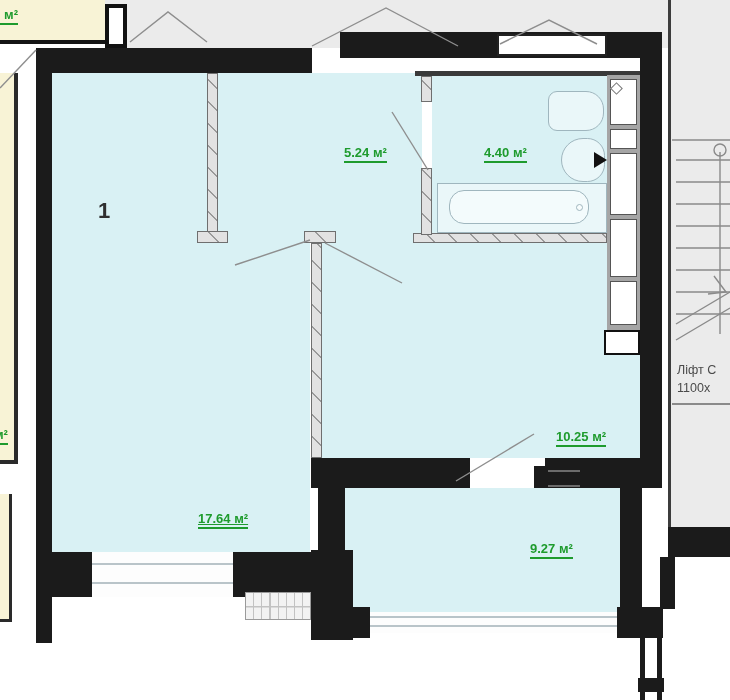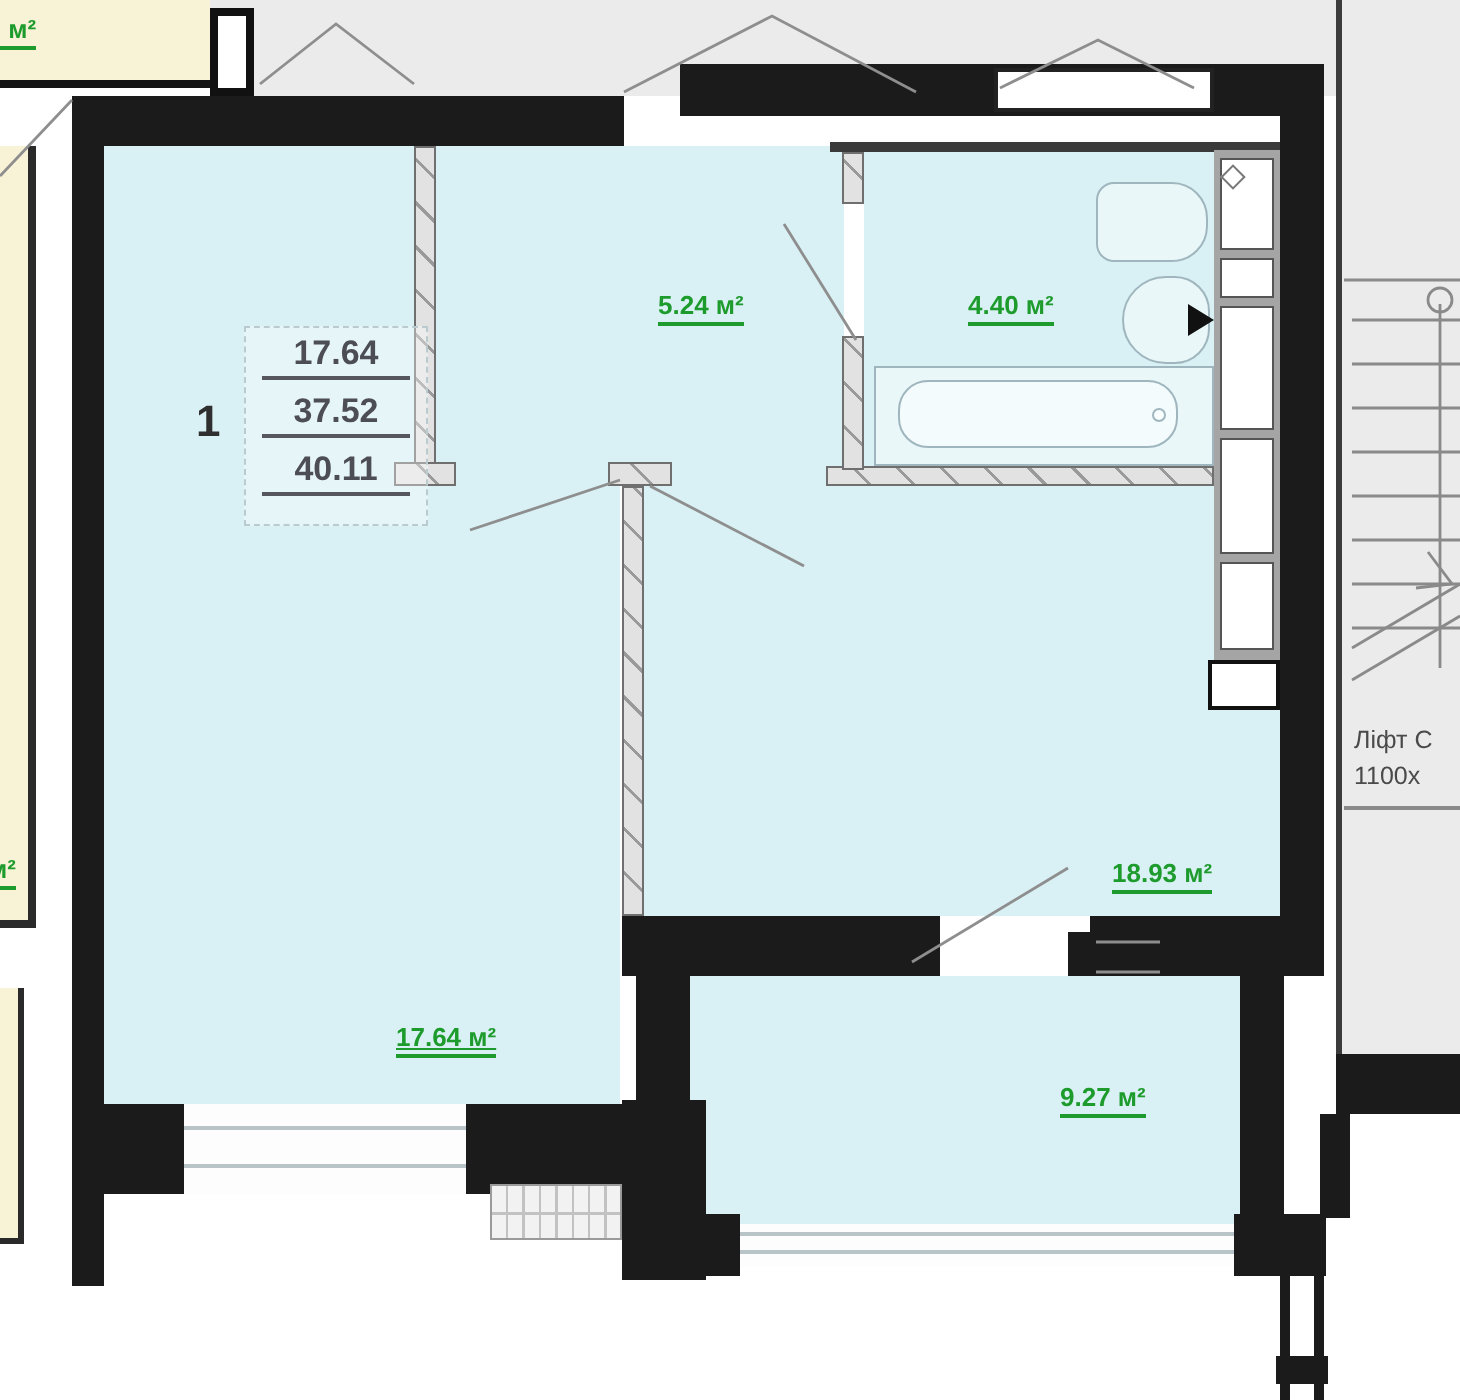--- a/index.html
+++ b/index.html
@@ -126,30 +126,25 @@
       <line x1="676" y1="314" x2="730" y2="314"></line>
       <line x1="720" y1="152" x2="720" y2="334"></line>
       <circle cx="720" cy="150" r="6"></circle>
       <line x1="676" y1="324" x2="730" y2="292"></line>
       <line x1="676" y1="340" x2="730" y2="308"></line>
       <polyline points="714,276 726,292 708,294"></polyline>
       <line x1="672" y1="404" x2="730" y2="404" stroke-width="2"></line>
     </g>
   </svg>
 
-  <div class="abs" style="left:122px;top:163px;width:92px;height:100px;border:1.5px dashed #b9cbce;background:rgba(255,255,255,0.35);">
-    <div class="tbl-num">17.64</div>
-    <div class="tbl-num">37.52</div>
-    <div class="tbl-num">40.11</div>
-  </div>
   <div class="abs" style="left:98px;top:198px;font-size:22px;font-weight:700;color:#2f2f2f;">1</div>
 
-  <div class="glabel" style="left:329px;top:146px;">5.24 м²</div>
+  <div class="glabel" style="left:344px;top:146px;">5.24 м²</div>
   <div class="glabel" style="left:484px;top:146px;">4.40 м²</div>
-  <div class="glabel" style="left:556px;top:430px;">18.93 м²</div>
+  <div class="glabel" style="left:556px;top:430px;">10.25 м²</div>
   <div class="glabel" style="left:198px;top:512px;text-decoration:underline;">17.64 м²</div>
   <div class="glabel" style="left:530px;top:542px;">9.27 м²</div>
   <div class="glabel" style="left:-14px;top:8px;">43 м²</div>
   <div class="glabel" style="left:-6px;top:428px;">м²</div>
 
   <div class="stair-txt" style="left:677px;top:362px;">Ліфт С</div>
   <div class="stair-txt" style="left:677px;top:380px;">1100х</div>
 
 </div>
 

